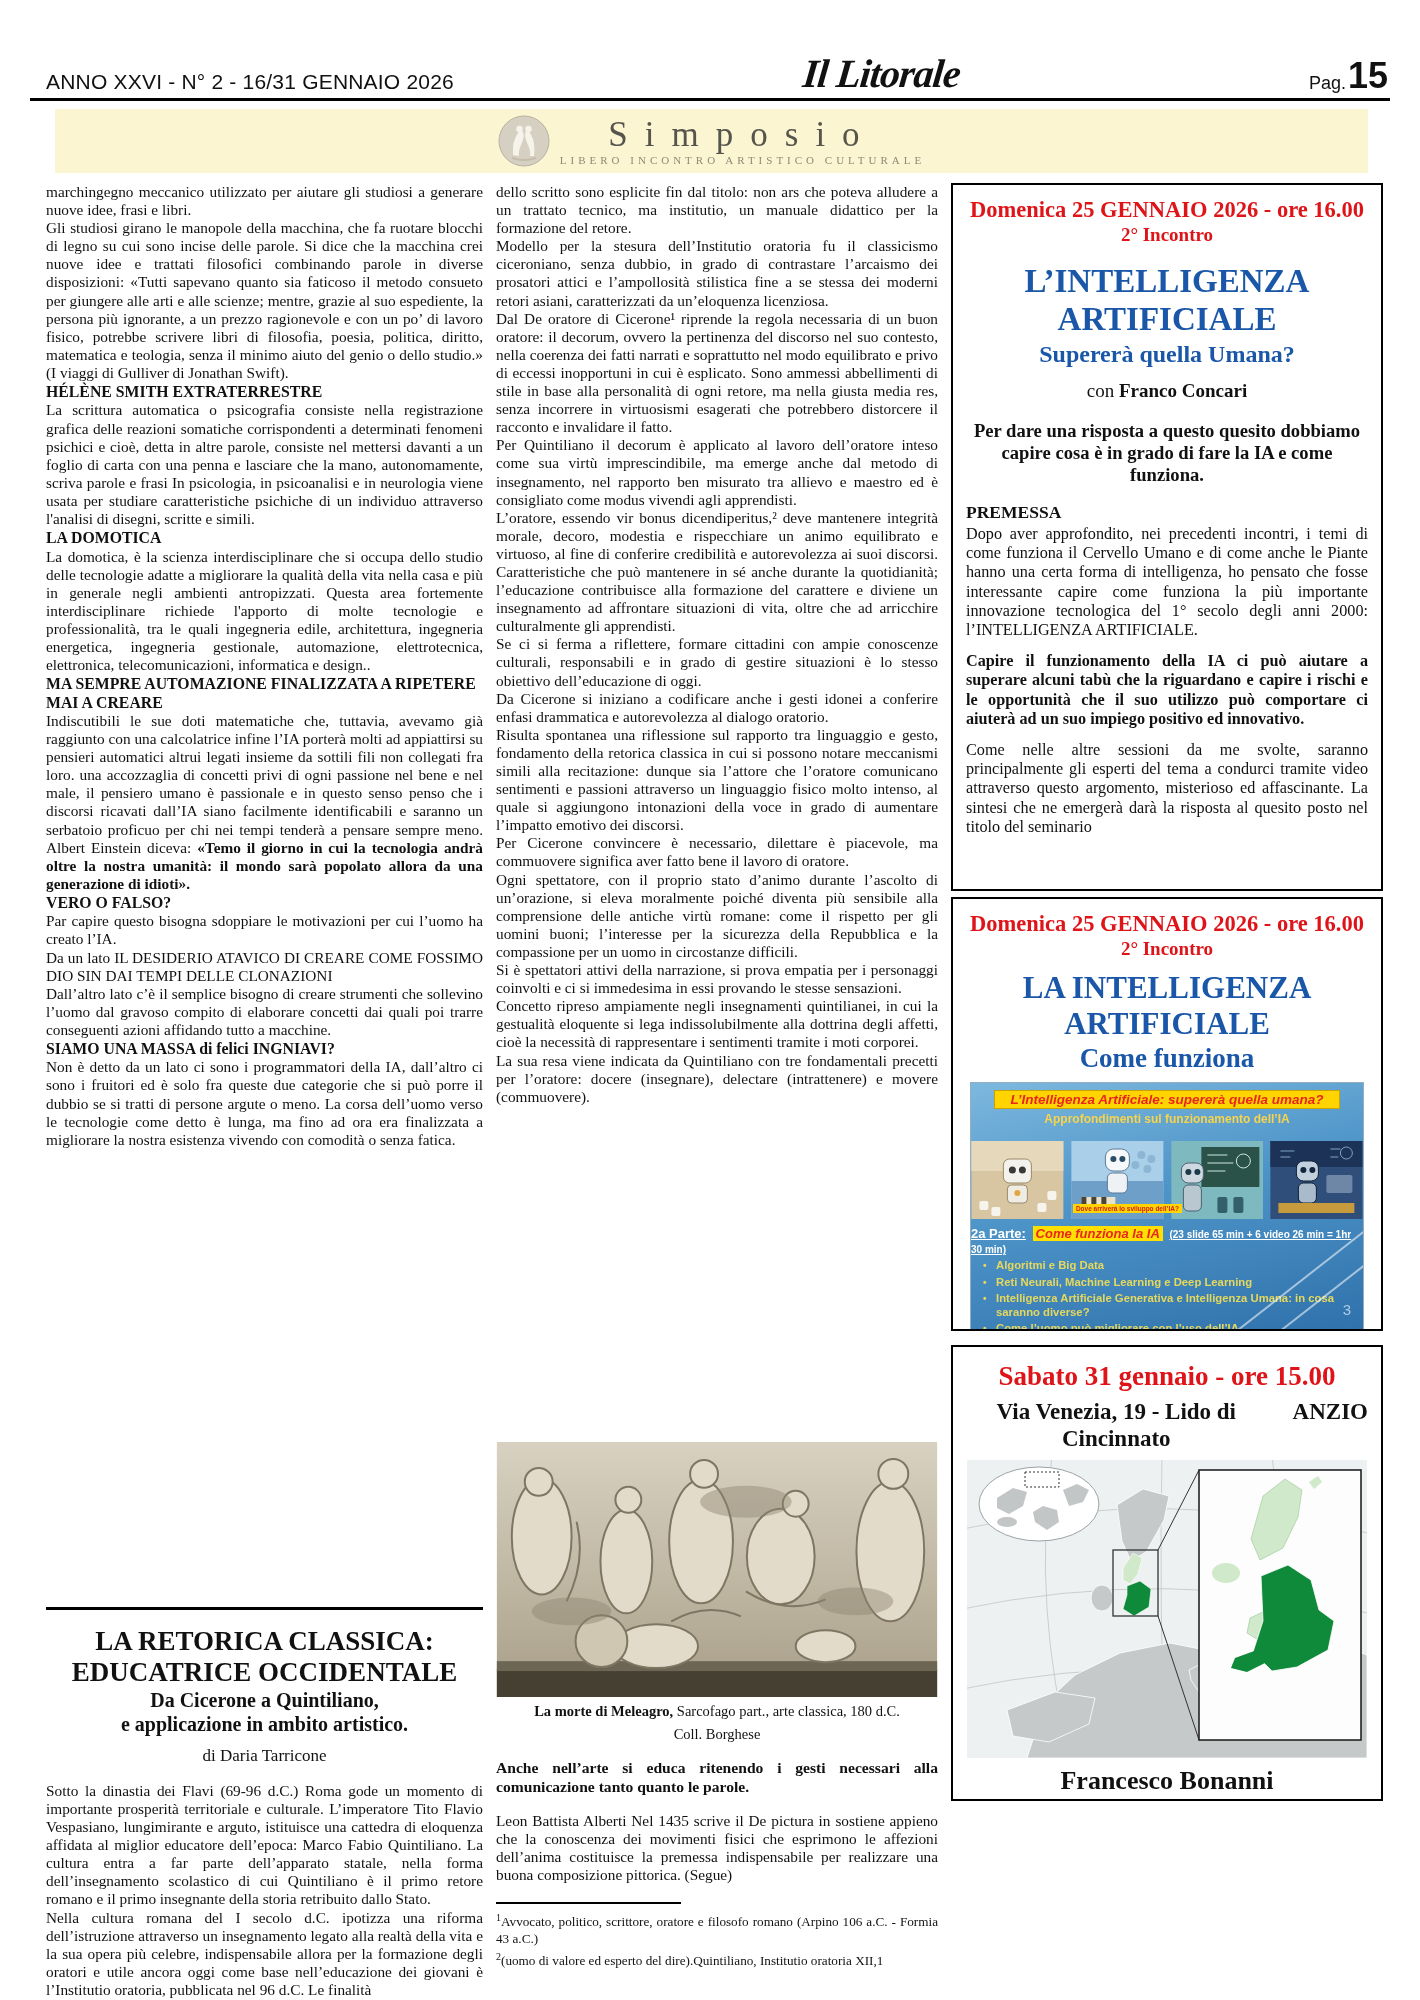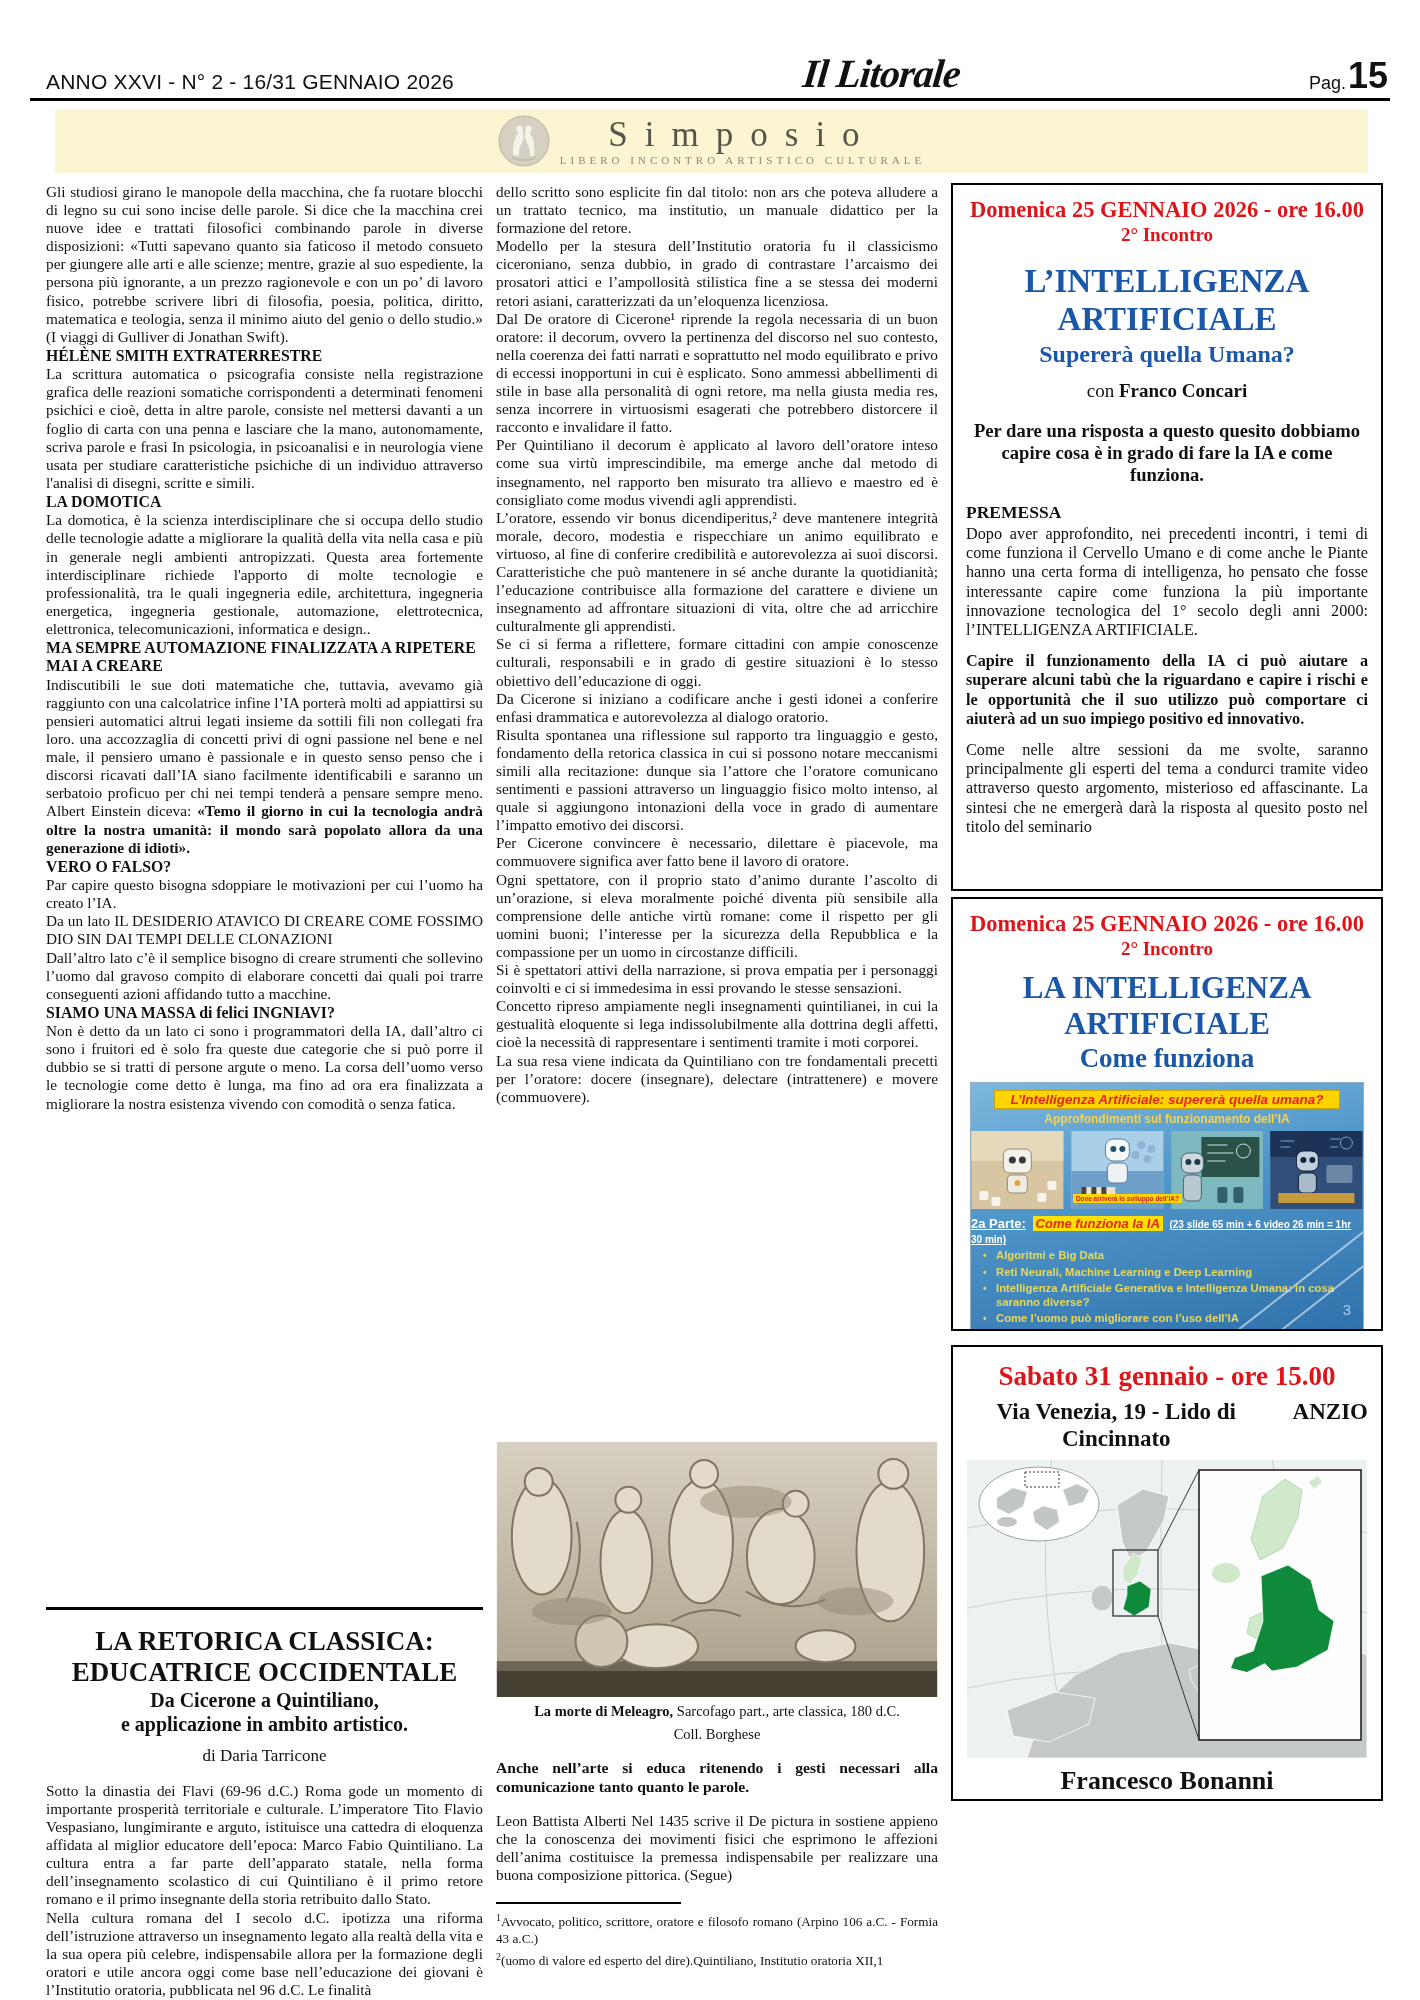--- a/index.html
+++ b/index.html
@@ -62,21 +62,21 @@
   .speaker b{font-weight:bold;}
   .intro{font-weight:bold;font-size:18.6px;line-height:22px;text-align:center;margin:18px 2px 0;}
   .plabel{font-weight:bold;font-size:17.5px;margin:16px 0 0;}
   .bp{font-size:16.2px;line-height:19.2px;text-align:justify;margin:2px 0 0;}
   .bpb{font-weight:bold;margin-top:12px;}
   .bp2{margin-top:12px;}
 
   
   .poster{position:relative;margin:10px 4px 0;height:285px;background:linear-gradient(168deg,#7db8de 0%,#4d94c8 40%,#2a6ba6 100%);border:1px solid #93aec0;padding:6px 0;box-sizing:border-box;overflow:hidden;}
   .pyellow{width:88%;margin:1px auto 0;background:#ffd400;border:1px solid #c9a400;color:#e8251f;font-family:"Liberation Sans",sans-serif;font-weight:bold;font-style:italic;font-size:13.5px;text-align:center;padding:1px 0;}
-  .psub{text-align:center;color:#f7d44c;font-family:"Liberation Sans",sans-serif;font-weight:bold;font-size:12px;margin:3px 0 5px;}
+  .psub{text-align:center;color:#f7d44c;font-family:"Liberation Sans",sans-serif;font-weight:bold;font-size:12px;margin:3px 0 15px;}
   .robots{position:relative;display:flex;gap:7px;height:78px;}
   .tile{flex:1;height:78px;}
   .minicap{position:absolute;left:26%;top:63px;background:#ffd400;color:#d02020;font-family:"Liberation Sans",sans-serif;font-weight:bold;font-size:6.5px;padding:0 3px;line-height:9px;}
   .partline{margin:7px 0 2px;font-family:"Liberation Sans",sans-serif;font-size:13px;color:#fff;}
   .partline .lab{font-weight:bold;text-decoration:underline;}
   .partline .tit{background:#ffe000;color:#e8251f;font-weight:bold;font-style:italic;padding:0 3px;margin:0 3px;}
   .partline .inf{font-size:10px;font-weight:bold;text-decoration:underline;}
   .bullets{list-style:none;margin:2px 0 0;padding:0 0 0 12px;}
   .bullets li{position:relative;font-family:"Liberation Sans",sans-serif;font-weight:bold;font-size:11.3px;line-height:13.5px;color:#e6d85c;margin:3px 0;padding-left:13px;}
   .bullets li::before{content:"•";position:absolute;left:0;top:0;font-size:10px;}
@@ -120,20 +120,21 @@
     </svg>
     <div class="btxt">
       <div class="btitle">Simposio</div>
       <div class="bsub">LIBERO INCONTRO ARTISTICO CULTURALE</div>
     </div>
   </div>
 
   <div class="cols">
 
     <section class="col c1">
+      <p class="p">marchingegno meccanico utilizzato per aiutare gli studiosi a generare nuove idee, frasi e libri.</p>
       <p class="p">Gli studiosi girano le manopole della macchina, che fa ruotare blocchi di legno su cui sono incise delle parole. Si dice che la macchina crei nuove idee e trattati filosofici combinando parole in diverse disposizioni: «Tutti sapevano quanto sia faticoso il metodo consueto per giungere alle arti e alle scienze; mentre, grazie al suo espediente, la persona più ignorante, a un prezzo ragionevole e con un po’ di lavoro fisico, potrebbe scrivere libri di filosofia, poesia, politica, diritto, matematica e teologia, senza il minimo aiuto del genio o dello studio.» (I viaggi di Gulliver di Jonathan Swift).</p>
       <h3 class="h">HÉLÈNE SMITH EXTRATERRESTRE</h3>
       <p class="p">La scrittura automatica o psicografia consiste nella registrazione grafica delle reazioni somatiche corrispondenti a determinati fenomeni psichici e cioè, detta in altre parole, consiste nel mettersi davanti a un foglio di carta con una penna e lasciare che la mano, autonomamente, scriva parole e frasi In psicologia, in psicoanalisi e in neurologia viene usata per studiare caratteristiche psichiche di un individuo attraverso l'analisi di disegni, scritte e simili.</p>
       <h3 class="h">LA DOMOTICA</h3>
       <p class="p">La domotica, è la scienza interdisciplinare che si occupa dello studio delle tecnologie adatte a migliorare la qualità della vita nella casa e più in generale negli ambienti antropizzati. Questa area fortemente interdisciplinare richiede l'apporto di molte tecnologie e professionalità, tra le quali ingegneria edile, architettura, ingegneria energetica, ingegneria gestionale, automazione, elettrotecnica, elettronica, telecomunicazioni, informatica e design..</p>
       <h3 class="h">MA SEMPRE AUTOMAZIONE FINALIZZATA A RIPETERE MAI A CREARE</h3>
       <p class="p"><span>Indiscutibili le sue doti matematiche che, tuttavia, avevamo già raggiunto con una calcolatrice infine l’IA porterà molti ad appiattirsi su pensieri automatici altrui legati insieme da sottili fili non collegati fra loro. una accozzaglia di concetti privi di ogni passione nel bene e nel male, il pensiero umano è passionale e in questo senso penso che i discorsi ricavati dall’IA siano facilmente identificabili e saranno un serbatoio proficuo per chi nei tempi tenderà a pensare sempre meno. Albert Einstein diceva: </span><b>«Temo il giorno in cui la tecnologia andrà oltre la nostra umanità: il mondo sarà popolato allora da una generazione di idioti».</b></p>
       <h3 class="h">VERO O FALSO?</h3>
       <p class="p">Par capire questo bisogna sdoppiare le motivazioni per cui l’uomo ha creato l’IA.</p>
       <p class="p">Da un lato IL DESIDERIO ATAVICO DI CREARE COME FOSSIMO DIO SIN DAI TEMPI DELLE CLONAZIONI</p>

